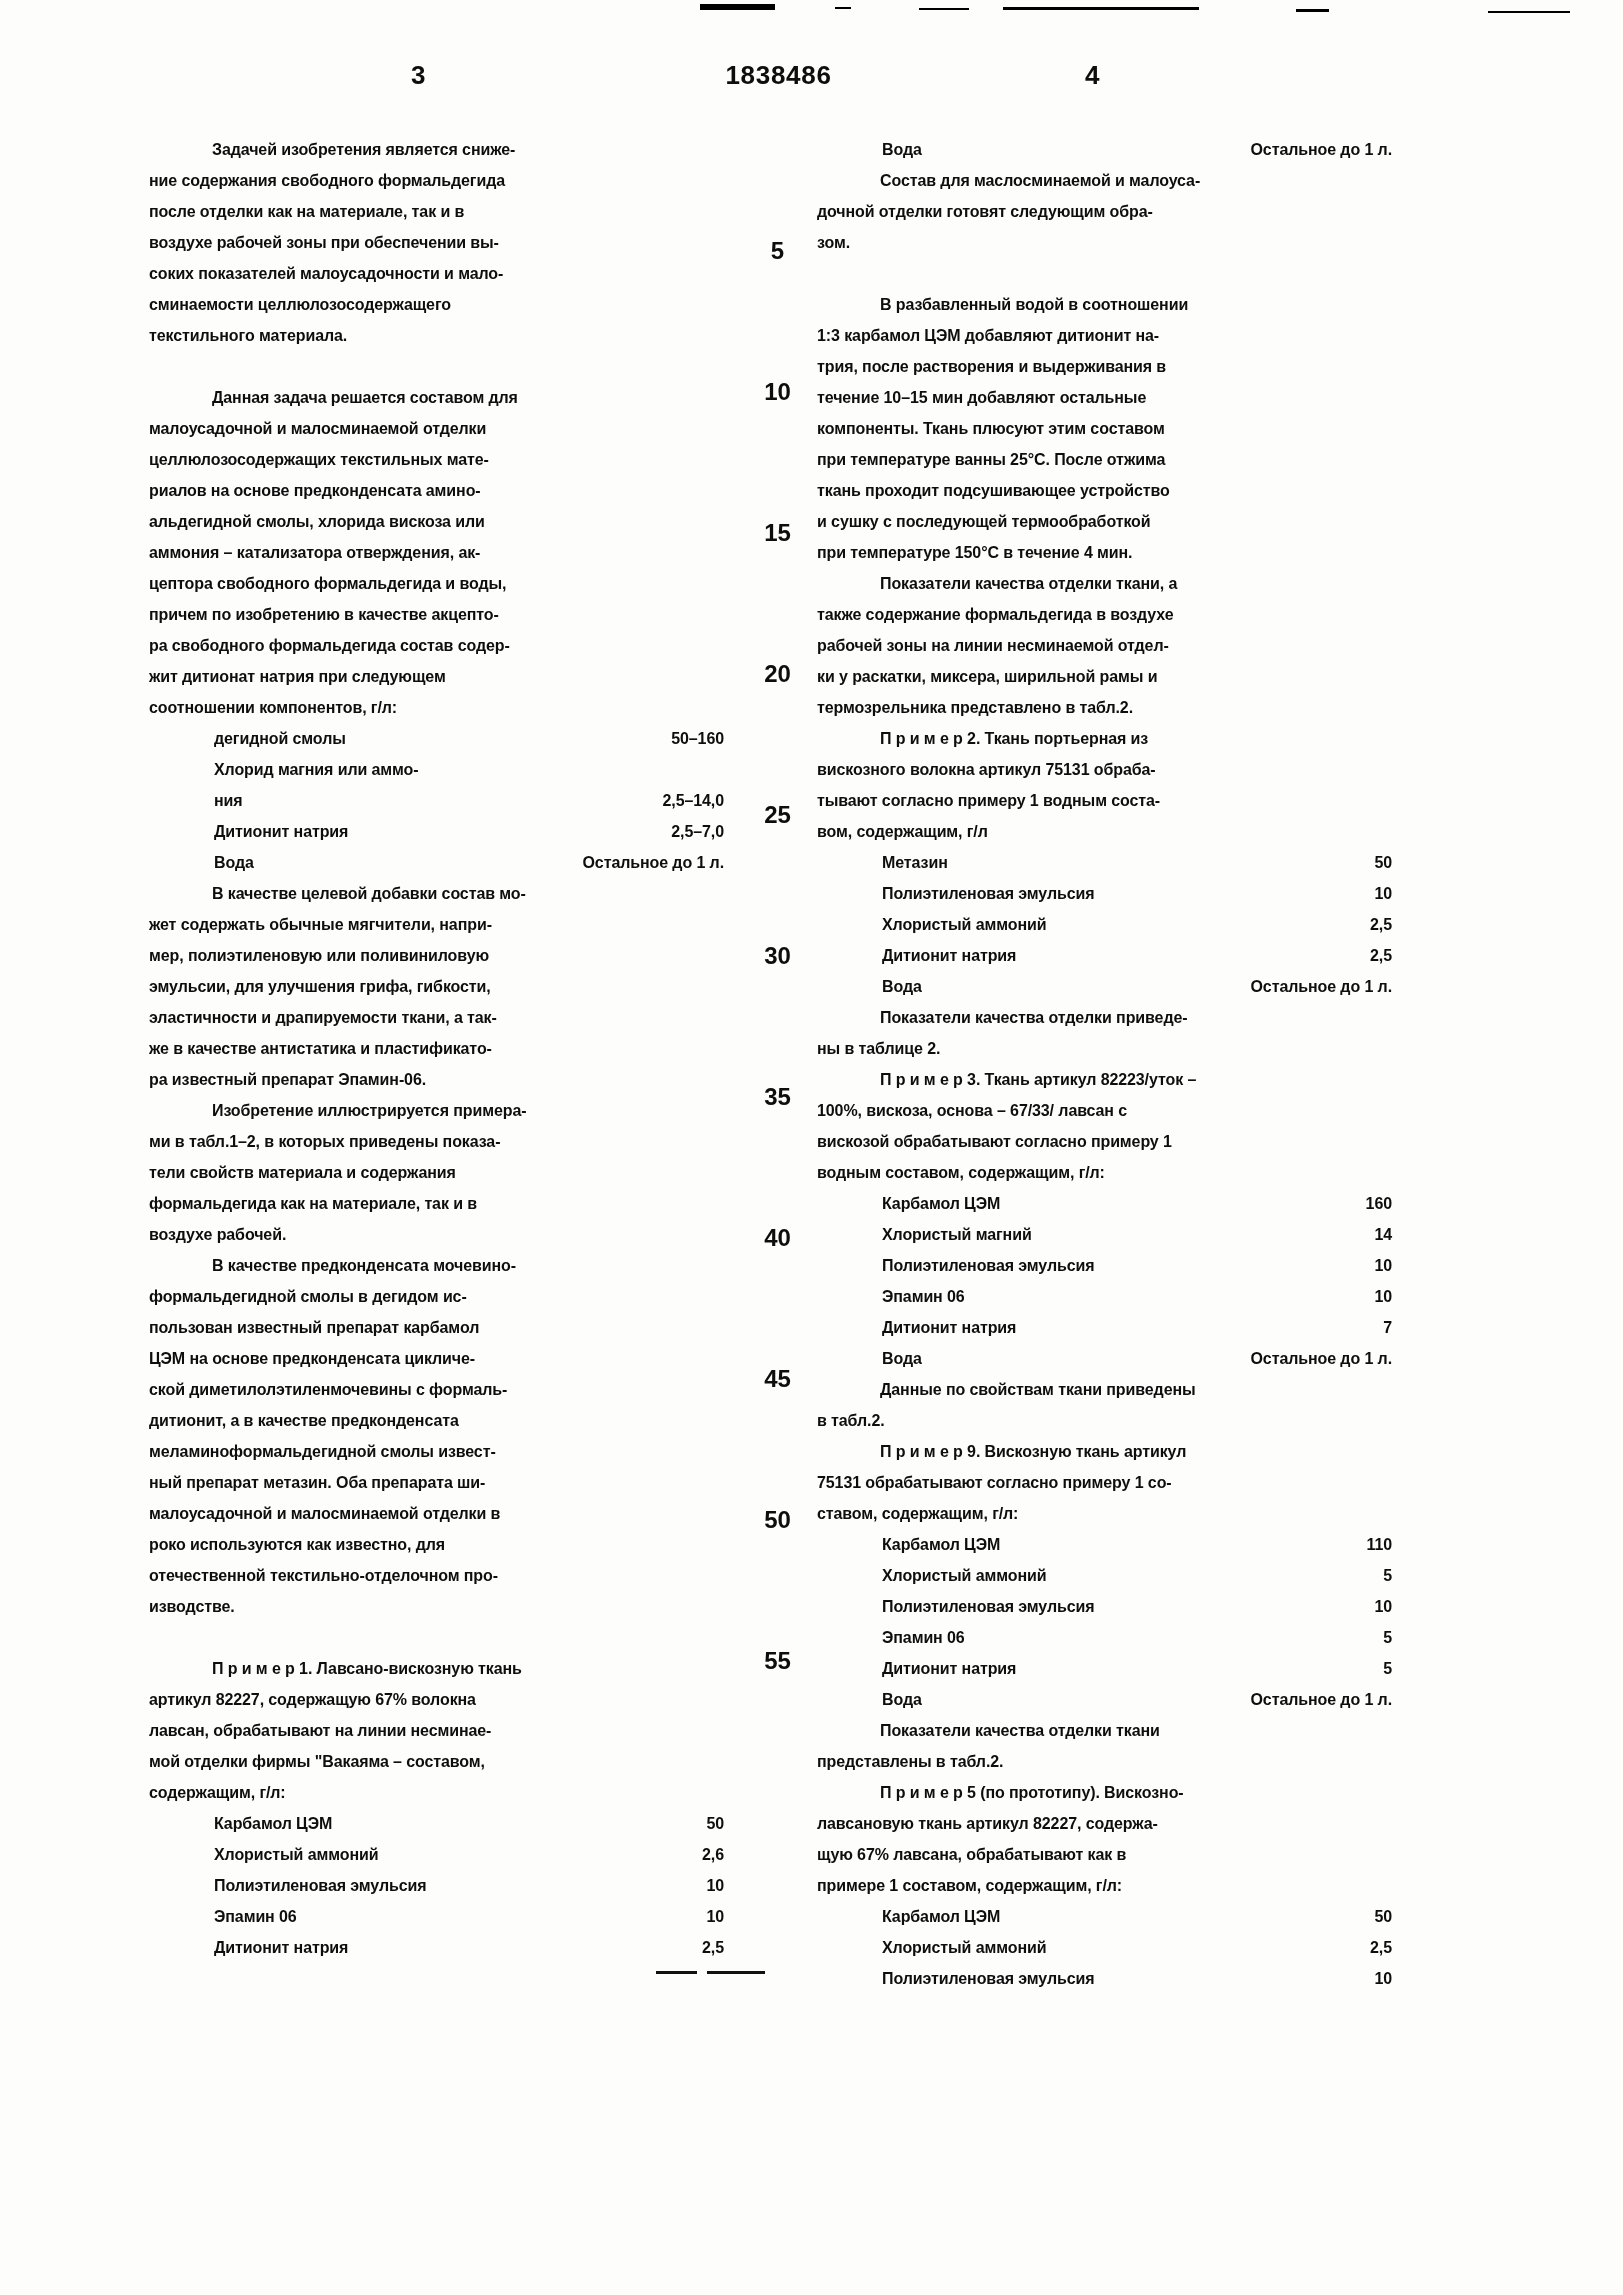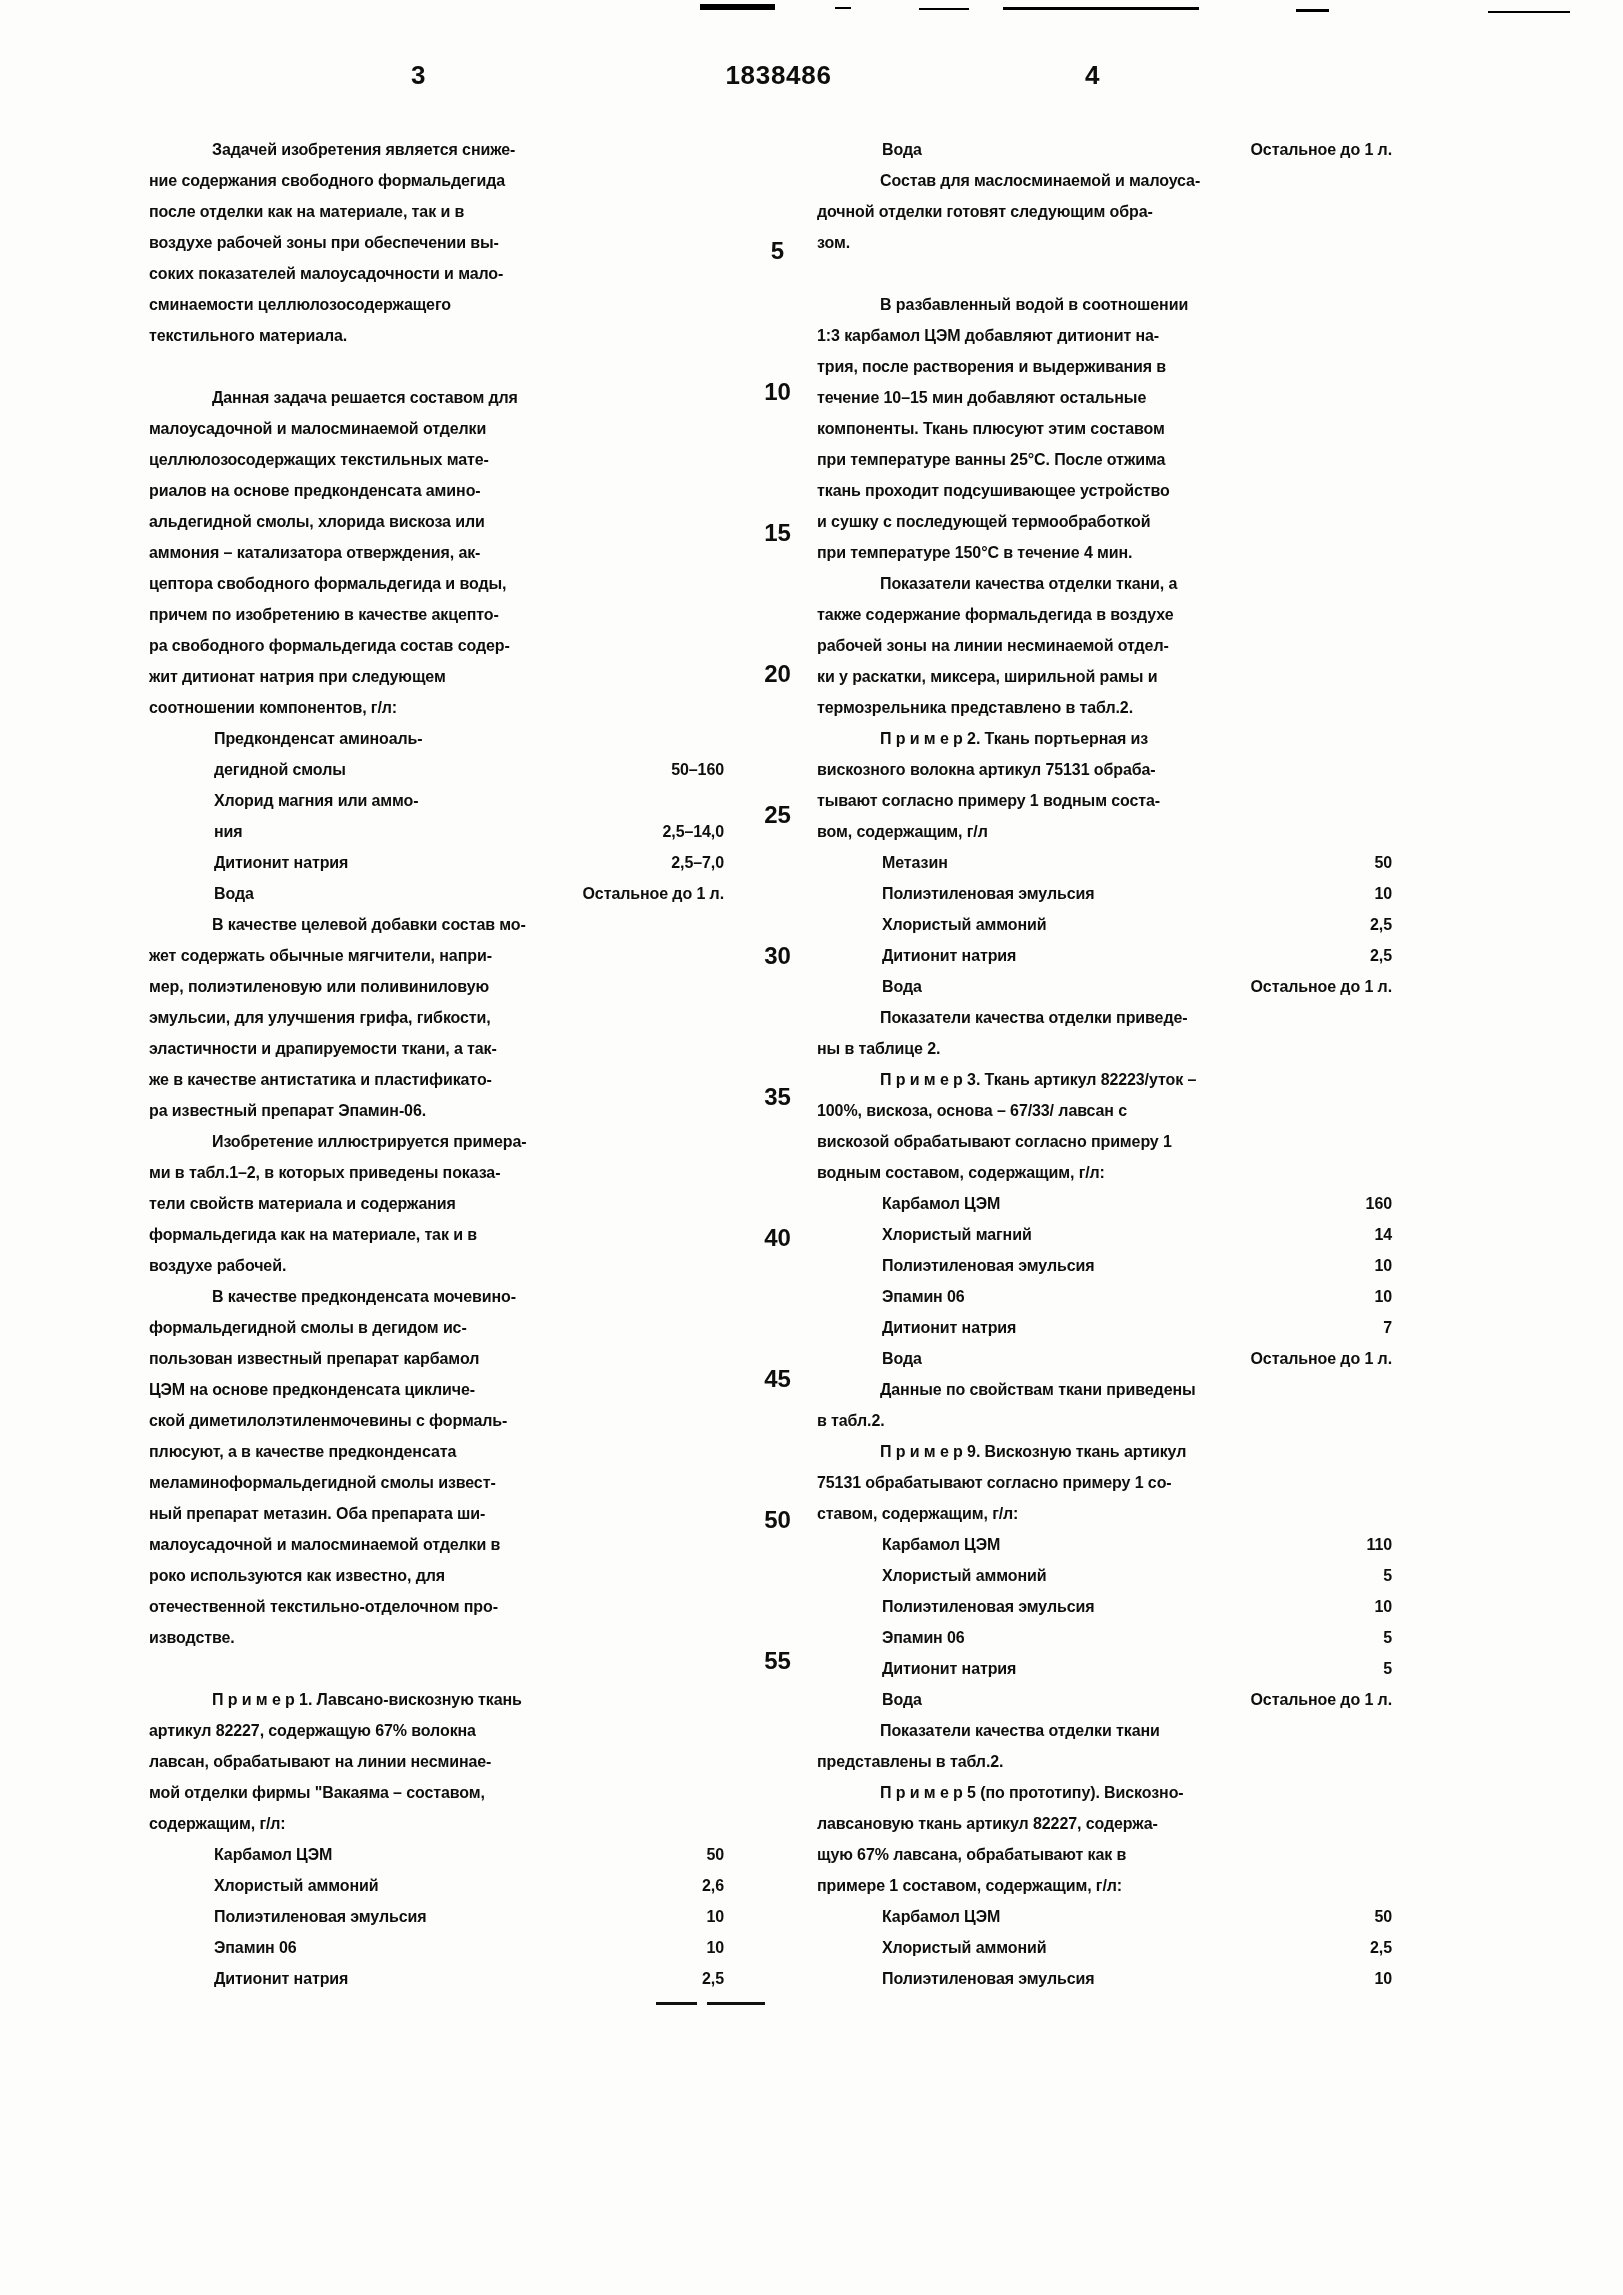--- a/index.html
+++ b/index.html
@@ -79,24 +79,20 @@
       <div class="tl"><span>целлюлозосодержащих текстильных мате-</span></div>
       <div class="tl"><span>риалов на основе предконденсата амино-</span></div>
       <div class="tl"><span>альдегидной смолы, хлорида вискоза или</span></div>
       <div class="tl"><span>аммония – катализатора отверждения, ак-</span></div>
       <div class="tl"><span>цептора свободного формальдегида и воды,</span></div>
       <div class="tl"><span>причем по изобретению в качестве акцепто-</span></div>
       <div class="tl"><span>ра свободного формальдегида состав содер-</span></div>
       <div class="tl"><span>жит дитионат натрия при следующем</span></div>
       <div class="tl"><span>соотношении компонентов, г/л:</span></div>
       <div class="row">
-      <span class="n">Предконденсат аминоаль-</span>
-      <span class="v"></span>
-    </div>
-      <div class="row">
       <span class="n">дегидной смолы</span>
       <span class="v">50–160</span>
     </div>
       <div class="row">
       <span class="n">Хлорид магния или аммо-</span>
       <span class="v"></span>
     </div>
       <div class="row">
       <span class="n">ния</span>
       <span class="v">2,5–14,0</span>
@@ -119,21 +115,21 @@
       <div class="tl indent"><span>Изобретение иллюстрируется примера-</span></div>
       <div class="tl"><span>ми в табл.1–2, в которых приведены показа-</span></div>
       <div class="tl"><span>тели свойств материала и содержания</span></div>
       <div class="tl"><span>формальдегида как на материале, так и в</span></div>
       <div class="tl"><span>воздухе рабочей.</span></div>
       <div class="tl indent"><span>В качестве предконденсата мочевино-</span></div>
       <div class="tl"><span>формальдегидной смолы в дегидом ис-</span></div>
       <div class="tl"><span>пользован известный препарат карбамол</span></div>
       <div class="tl"><span>ЦЭМ на основе предконденсата цикличе-</span></div>
       <div class="tl"><span>ской диметилолэтиленмочевины с формаль-</span></div>
-      <div class="tl"><span>плюсуют, а в качестве предконденсата</span></div>
+      <div class="tl"><span>дитионит, а в качестве предконденсата</span></div>
       <div class="tl"><span>меламиноформальдегидной смолы извест-</span></div>
       <div class="tl"><span>ный препарат метазин. Оба препарата ши-</span></div>
       <div class="tl"><span>малоусадочной и малосминаемой отделки в</span></div>
       <div class="tl"><span>роко используются как известно, для</span></div>
       <div class="tl"><span>отечественной текстильно-отделочном про-</span></div>
       <div class="tl"><span>изводстве.</span></div>
       <div class="gap"></div>
       <div class="tl indent"><span>П р и м е р 1. Лавсано-вискозную ткань</span></div>
       <div class="tl"><span>артикул 82227, содержащую 67% волокна</span></div>
       <div class="tl"><span>лавсан, обрабатывают на линии несминае-</span></div>

